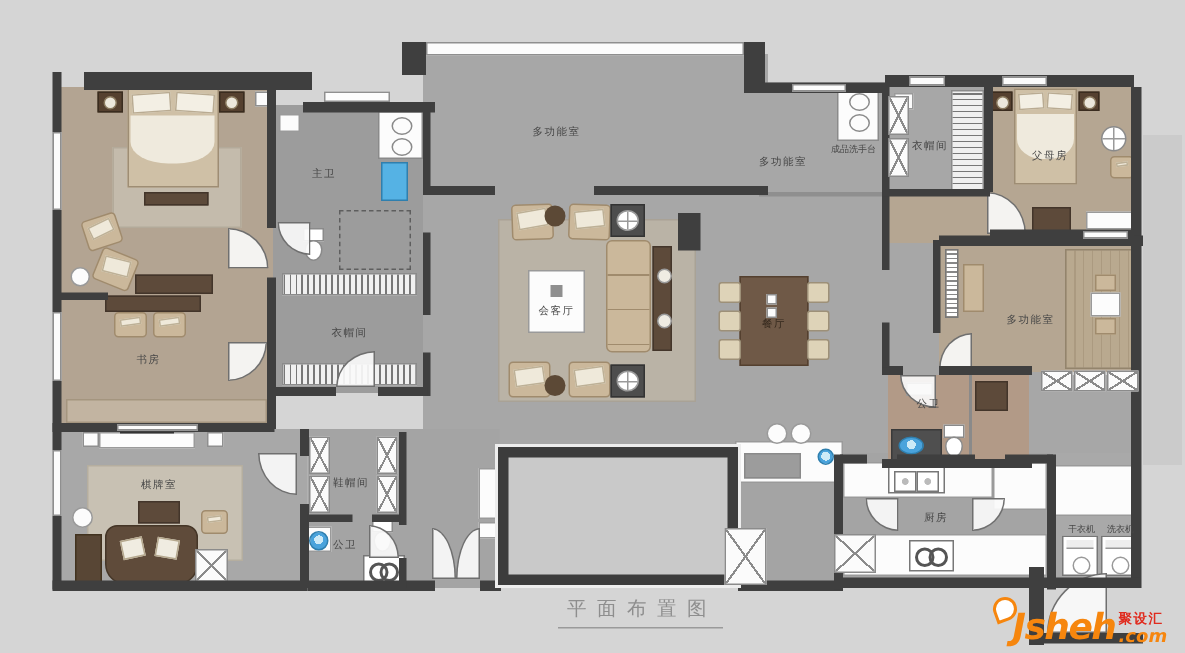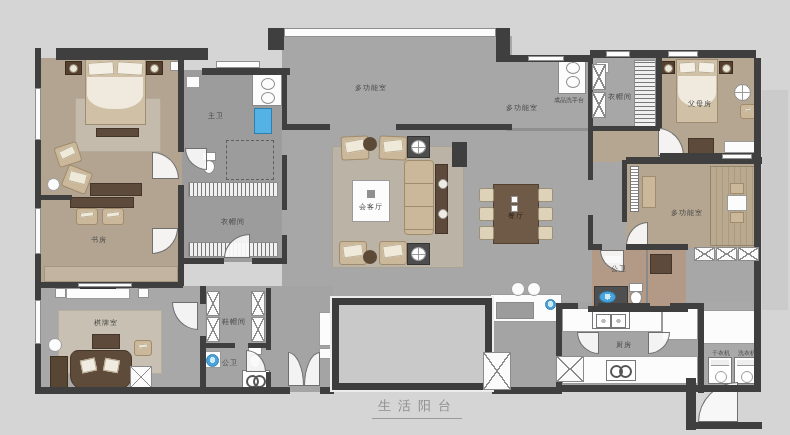--- a/index.html
+++ b/index.html
@@ -331,16 +331,24 @@
   <span class="lbl" style="left:687px;top:213px">多功能室</span>
   <span class="lbl" style="left:619px;top:269px">公卫</span>
   <span class="lbl ondark" style="left:516px;top:216px">餐厅</span>
   <span class="lbl" style="left:106px;top:323px">棋牌室</span>
   <span class="lbl" style="left:234px;top:322px">鞋帽间</span>
   <span class="lbl" style="left:230px;top:363px">公卫</span>
   <span class="lbl" style="left:624px;top:345px">厨房</span>
   <span class="lbl sm" style="left:721px;top:353px">干衣机</span>
   <span class="lbl sm" style="left:747px;top:353px">洗衣机</span>
 
-  <div class="title" style="left:372px;top:397px">生活阳台</div>
-
+  <div class="title" style="left:372px;top:397px">平面布置图</div>
+
+  <div class="wm">
+    <span class="wm-leaf"></span>
+    <span class="wm-brand">Jsheh</span>
+    <span class="wm-right">
+      <b class="wm-cn">聚设汇</b>
+      <b class="wm-tld">.com</b>
+    </span>
+  </div>
 
 </div>
 
 </body></html>

